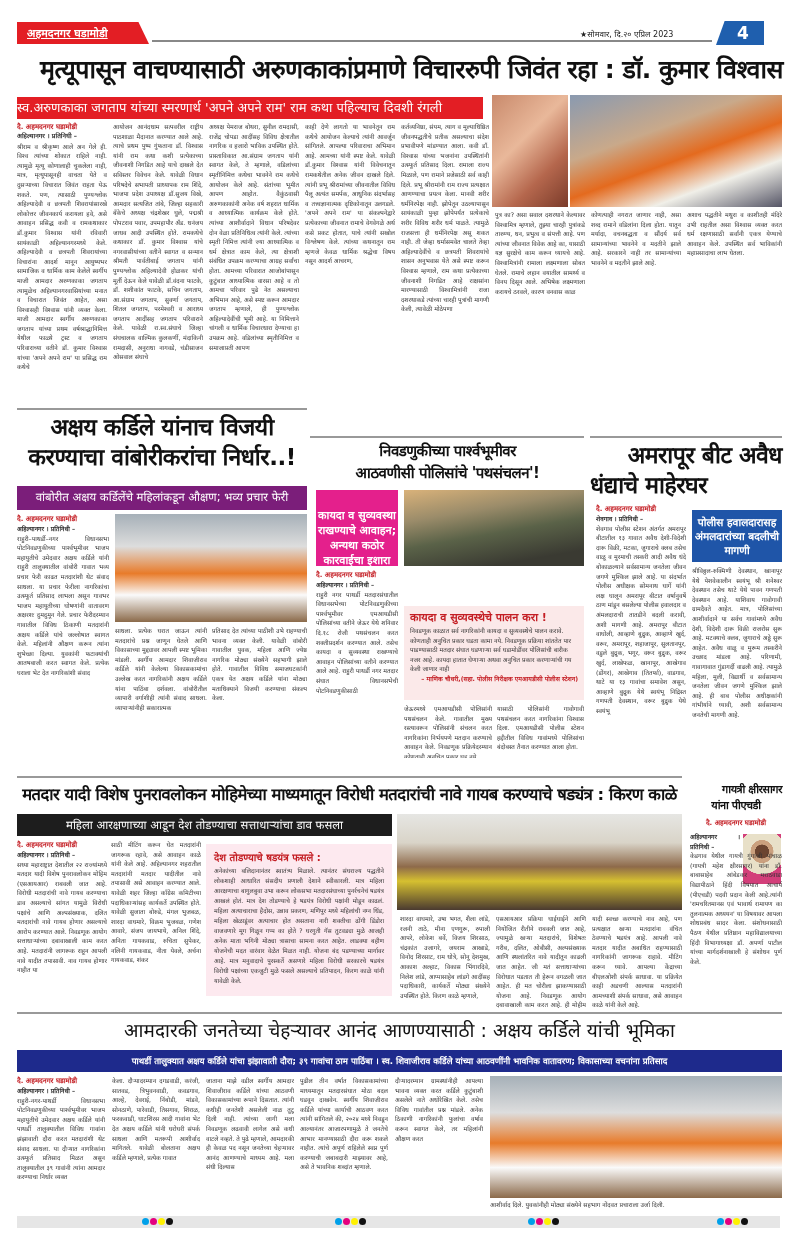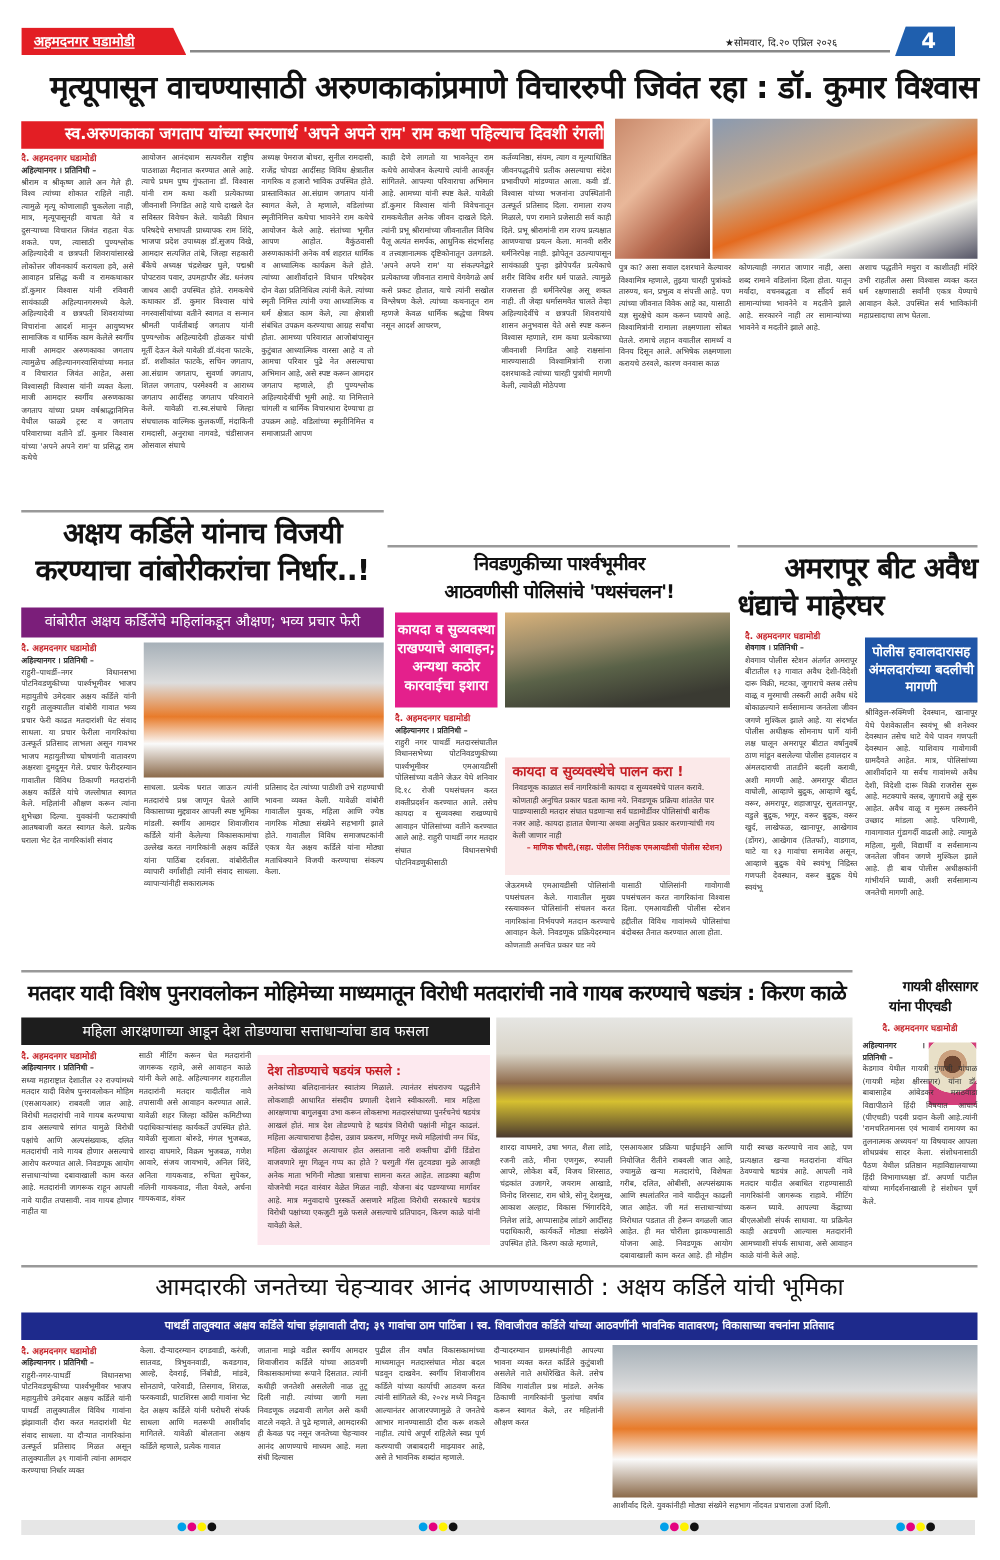--- a/index.html
+++ b/index.html
@@ -5,53 +5,53 @@
 *{box-sizing:border-box;margin:0;padding:0}
 html,body{width:800px;height:1248px;background:#fff;overflow:hidden}
 body{font-family:"DejaVu Sans","Liberation Sans",sans-serif;color:#222;position:relative}
 .abs{position:absolute}
 .masthead{left:17px;top:22px;width:132px;height:22px;background:#e31e24;clip-path:polygon(0 0,92% 0,100% 100%,0 100%)}
 .masthead span{color:#fff;font-size:11px;font-weight:bold;line-height:22px;padding-left:10px;text-decoration:underline}
 .topline{left:152px;top:40px;width:560px;height:2px;background:#888}
 .dateline{left:580px;top:28px;font-size:8px;color:#222}
 .pagenum{left:716px;top:21px;width:48px;height:24px;background:#1f5fae;clip-path:polygon(18% 0,100% 0,100% 100%,0 100%);color:#fff;font-weight:bold;font-size:17px;text-align:center;line-height:24px;padding-left:6px}
 .h1{font-weight:bold;color:#111;letter-spacing:-0.5px;white-space:nowrap}
-.redbar{left:17px;top:97px;width:466px;height:22px;background:#e31e24;color:#fff;font-weight:bold;font-size:13px;text-align:right;line-height:22px;white-space:nowrap;overflow:hidden}
+.redbar{left:17px;top:97px;width:466px;height:22px;background:#e31e24;color:#fff;font-weight:normal;font-size:13px;text-align:left;line-height:22px;white-space:nowrap;overflow:hidden}
 .photo{background:linear-gradient(135deg,#c98a6c,#e9b89a 40%,#b5674d 70%,#7a3b2a)}
 .photo.crowd{background:linear-gradient(160deg,#8a9ab0,#c9a98a 35%,#e46a1e 55%,#f0efe8 75%,#556)}
 .photo.police{background:linear-gradient(170deg,#d9b27a 0%,#9b8c6a 30%,#5a6248 55%,#3a3a32 85%)}
 .photo.group{background:linear-gradient(180deg,#e6e6e3 0%,#d9d4c8 30%,#8e6a4a 55%,#d6c030 70%,#4a3a30 100%)}
 .photo.rally{background:linear-gradient(180deg,#a6b0b8 0%,#ddd 30%,#e87b2a 55%,#fafafa 75%,#8b6a4a 100%)}
 .photo.portrait{background:radial-gradient(circle at 50% 35%,#6b4430 0 18%,#caa07e 19% 30%,#e8e0c8 31% 60%,#d33f7a 61%)}
 .col{font-size:6.2px;line-height:9.6px;color:#333;text-align:justify;overflow:hidden}
 .col p{margin:0}
 .byline{color:#c41e24;font-weight:bold;font-size:7px;line-height:10px}
 .rule{height:1.5px;background:#999}
 .purplebar{background:#7b1e7a;color:#fff;font-size:11.5px;text-align:center;line-height:22px;white-space:nowrap}
-.pinkbox{background:#e4208c;color:#fff;font-weight:bold;font-size:11px;text-align:center;line-height:15px;padding-top:6px}
+.pinkbox{background:#e4208c;color:#fff;font-weight:bold;font-size:11px;text-align:center;line-height:15px;padding-top:18px}
 .bluebox{background:#1f55a8;color:#fff;font-weight:bold;font-size:10.5px;text-align:center;line-height:14px;padding-top:5px}
 .quote{background:#fbe9e9;padding:4px 6px}
 .quote .qt{color:#c41e24;font-weight:bold;font-size:11px;line-height:16px}
 .quote .qb{font-size:6.2px;line-height:9.5px;color:#333}
 .quote .qa{font-size:6.2px;line-height:9.5px;color:#c41e24;font-weight:bold;text-align:right}
 .blackbar{background:#1d1d1d;color:#fff;font-size:11.5px;text-align:center;line-height:22px;white-space:nowrap}
 .pinkpanel{background:#fde9ef;padding:6px 8px}
 .pinkpanel .pt{color:#c41e24;font-weight:bold;font-size:10px;line-height:16px}
 .pinkpanel .pb{font-size:6.2px;line-height:10px;color:#333;text-align:justify}
 .navybar{background:#1e2a8c;color:#fff;font-size:9.5px;text-align:center;line-height:20px;white-space:nowrap;font-weight:bold}
 .footer{left:17px;top:1216px;width:763px;height:12px;background:#e6e6e6}
 .reg{position:absolute;top:2px;display:flex;gap:1px}
 .reg i{display:block;width:7px;height:7px;border-radius:50%}
 </style>
 </head>
 <body>
 
 <div class="abs masthead"><span>अहमदनगर घडामोडी</span></div>
 <div class="abs topline"></div>
-<div class="abs dateline">★सोमवार, दि.२० एप्रिल २०२६</div>
+<div class="abs dateline">★सोमवार, दि.२० एप्रिल 2023</div>
 <div class="abs pagenum">4</div>
 
 <div class="abs h1" style="left:40px;top:48px;width:720px;font-size:25px;line-height:44px;text-align:center">मृत्यूपासून वाचण्यासाठी अरुणकाकांप्रमाणे विचाररुपी जिवंत रहा : डॉ. कुमार विश्वास</div>
 <div class="abs redbar">स्व.अरुणकाका जगताप यांच्या स्मरणार्थ 'अपने अपने राम' राम कथा पहिल्याच दिवशी रंगली</div>
 <div class="abs photo" style="left:492px;top:95px;width:76px;height:112px"></div>
 <div class="abs photo crowd" style="left:570px;top:95px;width:212px;height:112px"></div>
 
 <div class="abs col" style="left:17px;top:122px;width:90px;height:283px">
   <div class="byline">दै. अहमदनगर घडामोडी</div>
   <div style="font-weight:bold;font-size:6.4px">अहिल्यानगर । प्रतिनिधी –</div>

